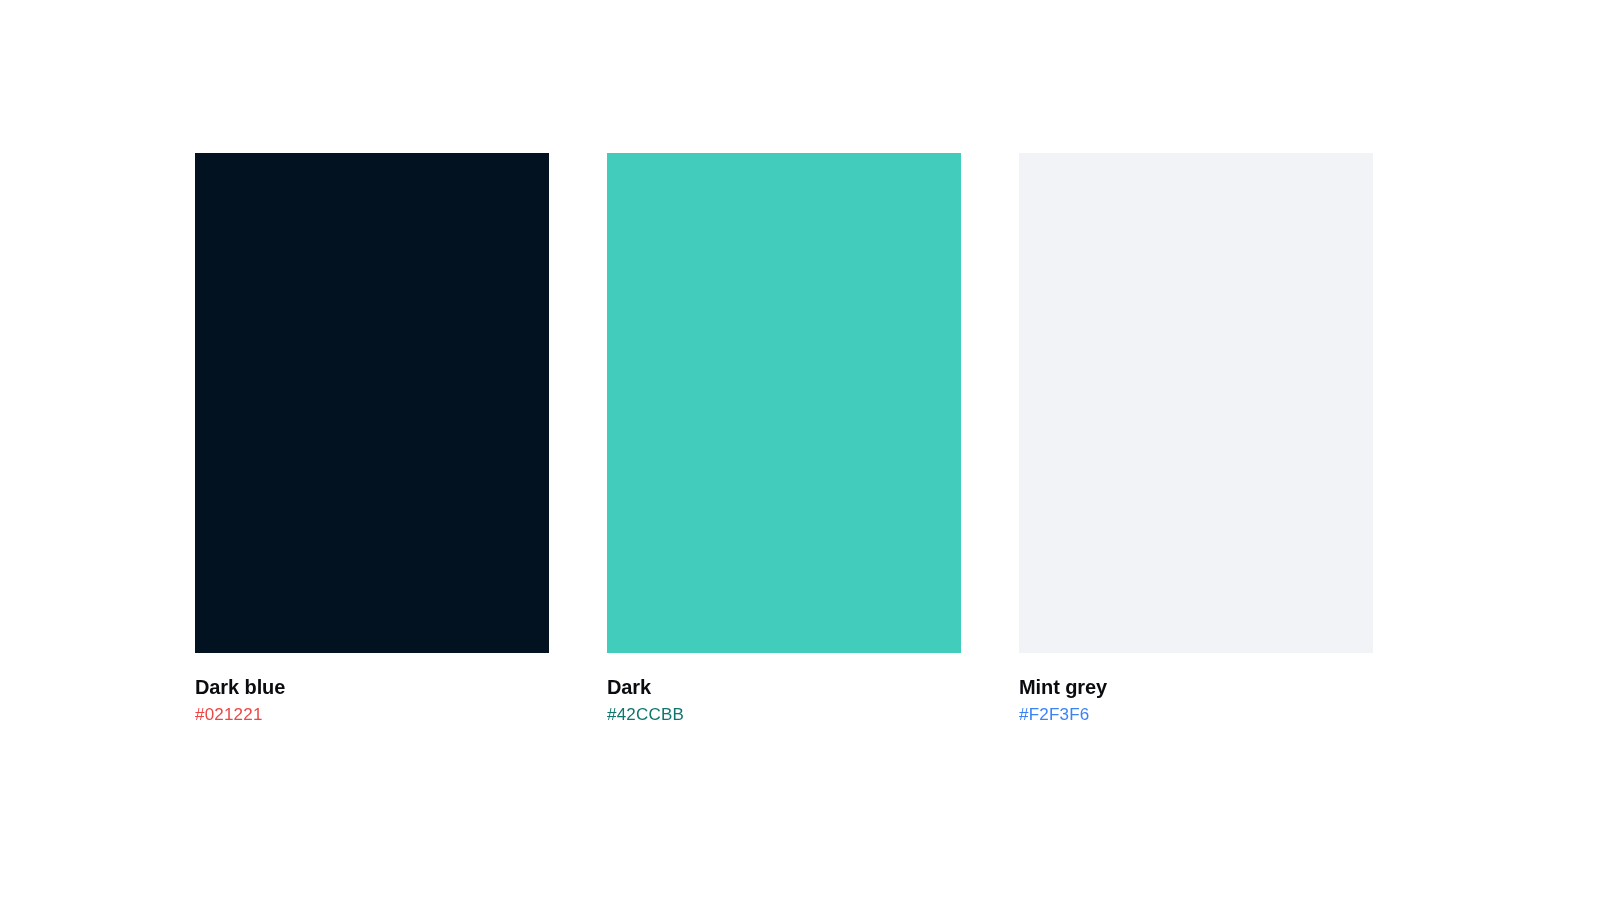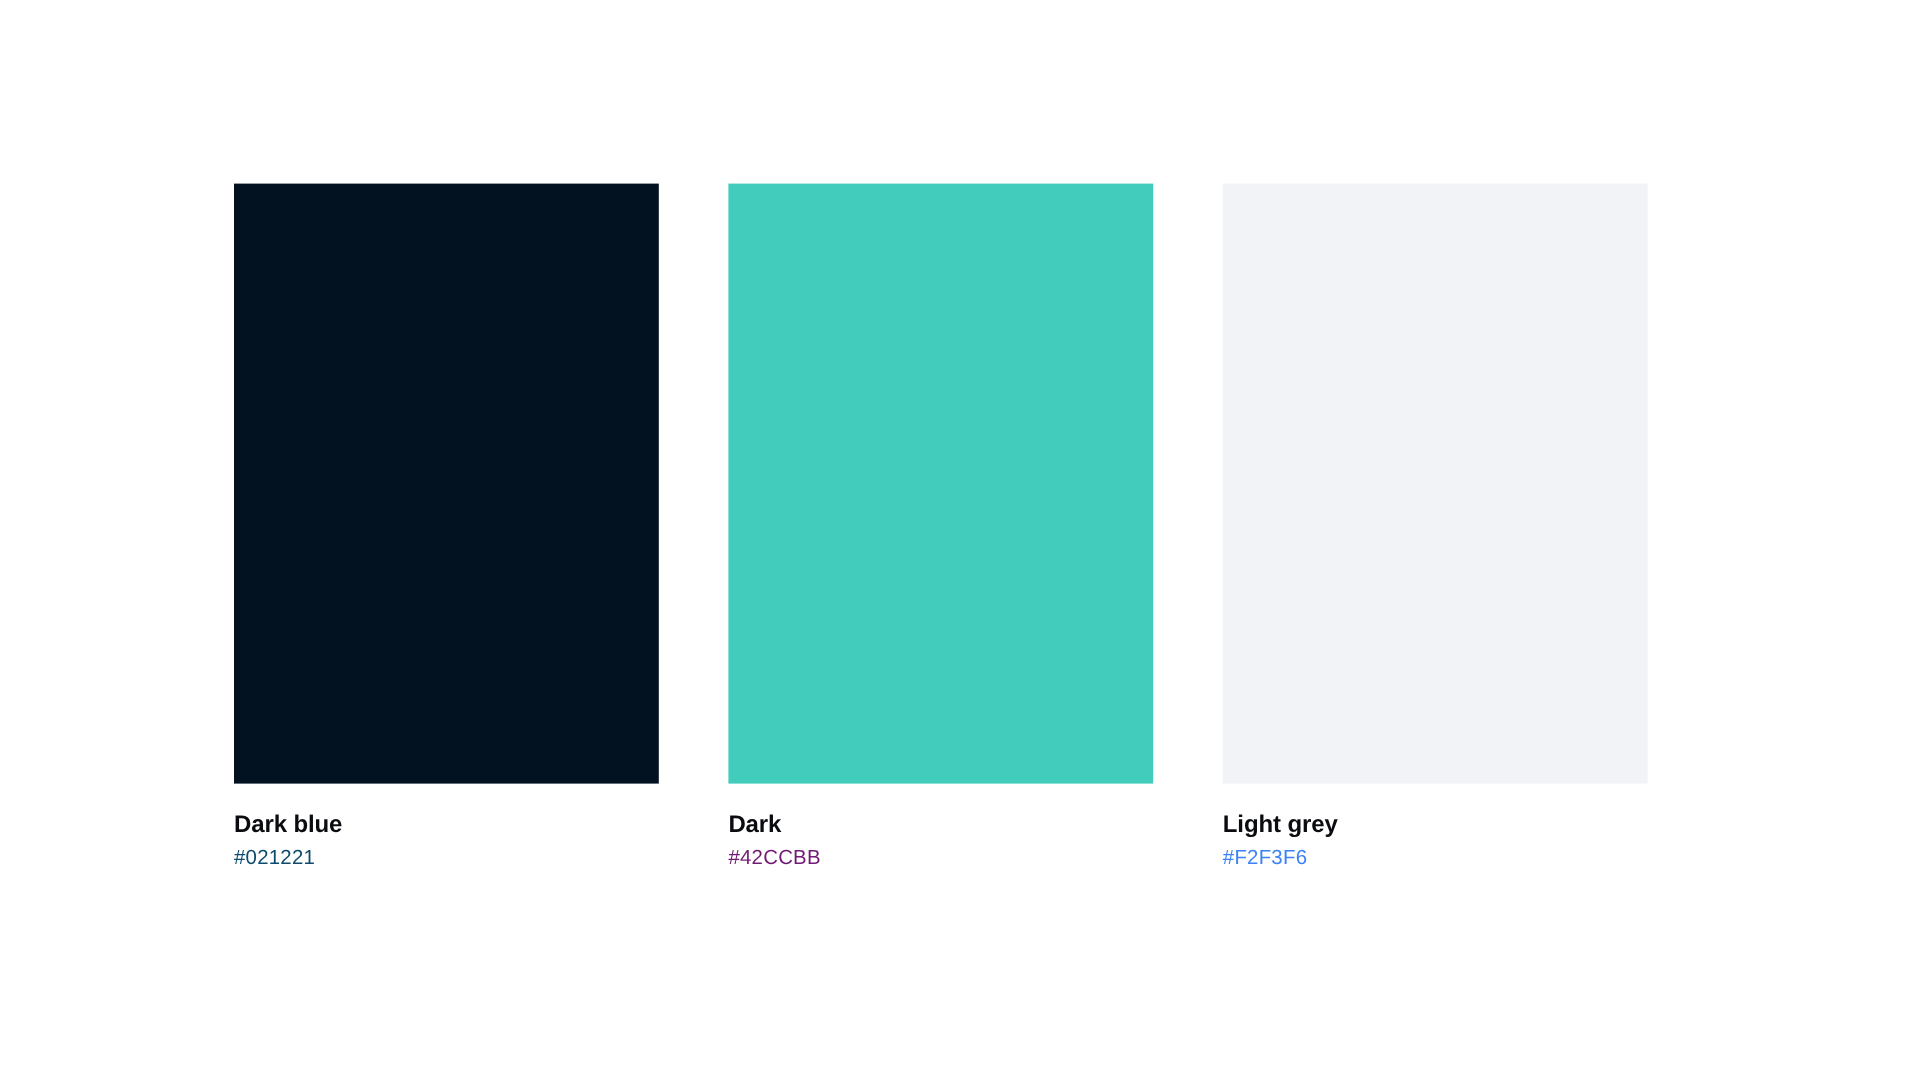--- a/index.html
+++ b/index.html
@@ -71,33 +71,33 @@
 </style>
 </head>
 <body style="background-color: rgb(255, 255, 255);">
 
 <div class="palette">
 
   <div class="swatch-card">
     <div class="swatch-chip" style="background-color: rgb(2, 18, 33);"></div>
     <div class="swatch-meta">
       <p class="swatch-name" style="color: rgb(10, 12, 16);">Dark blue</p>
-      <p class="swatch-hex" style="color: #0c4a6e;">#021221</p>
+      <p class="swatch-hex" style="color: #ef4444;">#021221</p>
     </div>
   </div>
 
   <div class="swatch-card">
     <div class="swatch-chip" style="background-color: rgb(66, 204, 187);"></div>
     <div class="swatch-meta">
       <p class="swatch-name" style="color: rgb(10, 12, 16);">Dark</p>
-      <p class="swatch-hex" style="color: #701a75;">#42CCBB</p>
+      <p class="swatch-hex" style="color: #0f766e;">#42CCBB</p>
     </div>
   </div>
 
   <div class="swatch-card">
     <div class="swatch-chip" style="background-color: rgb(242, 243, 246);"></div>
     <div class="swatch-meta">
-      <p class="swatch-name" style="color: rgb(10, 12, 16);">Light grey</p>
+      <p class="swatch-name" style="color: rgb(10, 12, 16);">Mint grey</p>
       <p class="swatch-hex" style="color: #3b82f6;">#F2F3F6</p>
     </div>
   </div>
 
 </div>
 
 </body></html>

